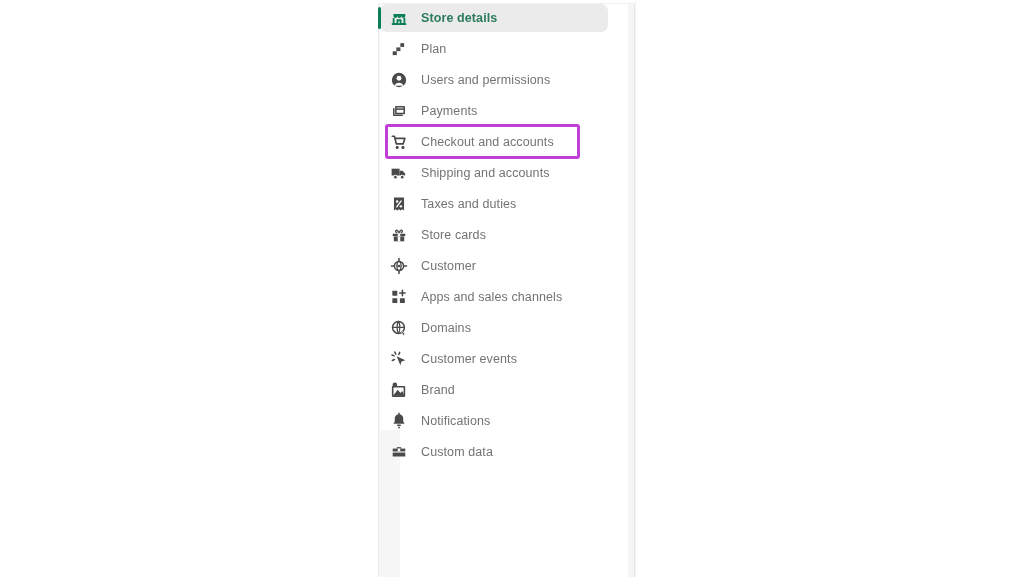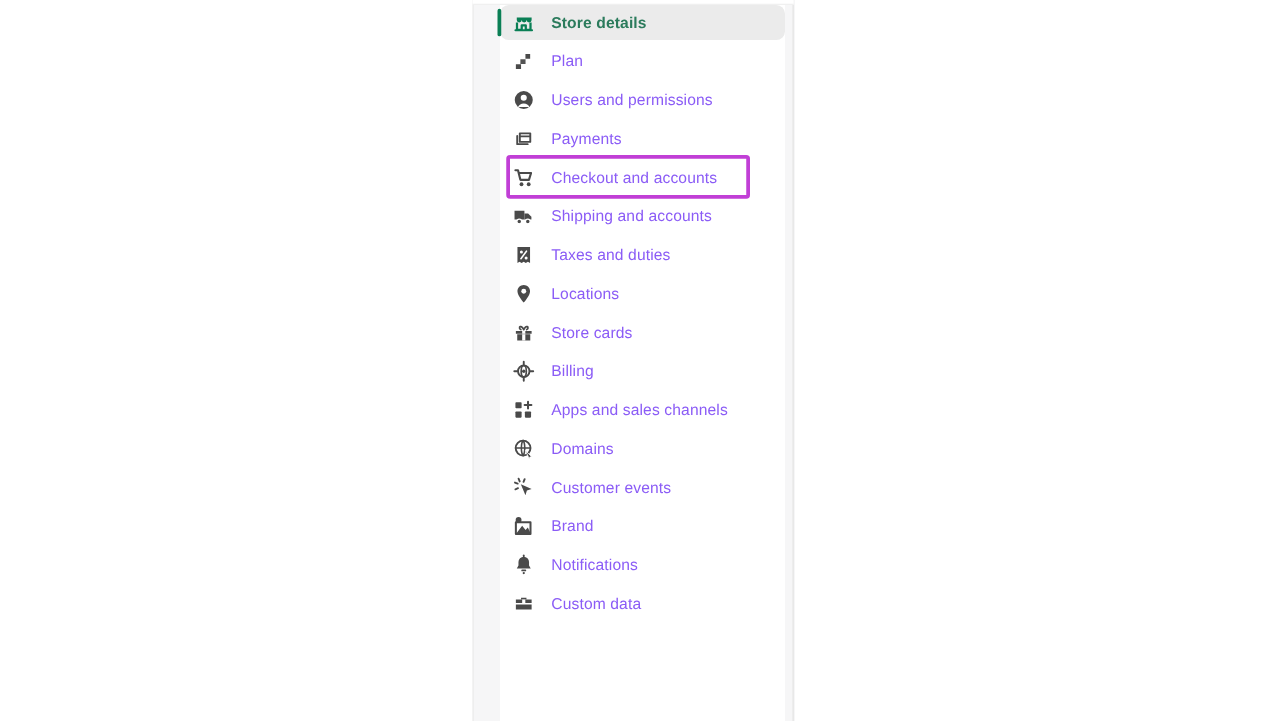--- a/index.html
+++ b/index.html
@@ -42,21 +42,21 @@
     position: absolute;
     left: 378px; top: 0;
     width: 257px; height: 4px;
     background: #ffffff;
     border-bottom: 1px solid #f0f0f0;
   }
 
   
   .nav-panel {
     position: absolute;
-    left: 400px;
+    left: 380px;
     top: 4px;
     width: 228px;
     height: 426px;
     background: #ffffff;
   }
 
   .nav-list { list-style: none; }
 
   .nav-item {
     position: relative;
@@ -76,21 +76,21 @@
     display: flex;
     align-items: center;
     justify-content: center;
     margin-right: 13px;
   }
   .nav-item .icon svg { display: block; }
 
   .nav-item .label {
     font-size: 12.5px;
     line-height: 1;
-    color: #8b5cf6;
+    color: #737373;
     letter-spacing: 0.1px;
     white-space: nowrap;
   }
 
   
   .nav-item.selected {
     background: #ebebeb;
   }
   .nav-item.selected .label { color: #2b7b5c; font-weight: 600; }
   .nav-item.selected .accent-bar {
@@ -198,48 +198,39 @@
               <path d="M12.4 6.6 7.5 13.3" stroke="#fff" stroke-width="1.4" stroke-linecap="round"></path>
               <circle cx="7.9" cy="7.3" r="1.35" fill="#fff"></circle>
               <circle cx="12.1" cy="12.6" r="1.35" fill="#fff"></circle>
             </svg>
           </span>
           <span class="label">Taxes and duties</span>
         </li>
         <li class="nav-item">
           <span class="icon">
             <svg width="18" height="18" viewBox="0 0 20 20" fill="none">
-              <path d="M10 2.2c-3.1 0-5.6 2.5-5.6 5.6 0 4.1 5.6 10 5.6 10s5.6-5.9 5.6-10c0-3.1-2.5-5.6-5.6-5.6z" fill="#4a4a4a"></path>
-              <circle cx="10" cy="7.8" r="2.2" fill="#fff"></circle>
-            </svg>
-          </span>
-          <span class="label">Locations</span>
-        </li>
-        <li class="nav-item">
-          <span class="icon">
-            <svg width="18" height="18" viewBox="0 0 20 20" fill="none">
               <path d="M3 8.6h14v2.6H3z" fill="#4a4a4a"></path>
               <path d="M4.2 11.6h11.6v5.4H4.2z" fill="#4a4a4a"></path>
               <path d="M8.6 11.6h2.8v5.4H8.6z" fill="#fff"></path>
               <path d="M8.6 8.6h2.8v2.6H8.6z" fill="#fff"></path>
               <path d="M10 7.4c-.9-2-2-3-3.1-2.6-1 .4-.9 2 .5 2.6m2.6 0c.9-2 2-3 3.1-2.6 1 .4.9 2-.5 2.6" stroke="#4a4a4a" stroke-width="1.5" fill="none" stroke-linecap="round"></path>
             </svg>
           </span>
           <span class="label">Store cards</span>
         </li>
         <li class="nav-item">
           <span class="icon">
             <svg width="18" height="18" viewBox="0 0 20 20" fill="none">
               <circle cx="10" cy="10" r="5.1" stroke="#4a4a4a" stroke-width="1.7" fill="none"></circle>
               <ellipse cx="10" cy="10" rx="2.3" ry="5.1" stroke="#4a4a4a" stroke-width="1.5" fill="none"></ellipse>
               <path d="M10 1.6v2.6M10 15.8v2.6M1.6 10h2.6M15.8 10h2.6" stroke="#4a4a4a" stroke-width="1.7" stroke-linecap="round"></path>
               <circle cx="10" cy="10" r="1.5" fill="#4a4a4a"></circle>
             </svg>
           </span>
-          <span class="label">Billing</span>
+          <span class="label">Customer</span>
         </li>
         <li class="nav-item">
           <span class="icon">
             <svg width="18" height="18" viewBox="0 0 20 20" fill="none">
               <rect x="2.6" y="3" width="5.5" height="5.5" rx="0.7" fill="#4a4a4a"></rect>
               <rect x="2.6" y="11.3" width="5.5" height="5.5" rx="0.7" fill="#4a4a4a"></rect>
               <rect x="11" y="11.3" width="5.5" height="5.5" rx="0.7" fill="#4a4a4a"></rect>
               <path d="M13.8 2.6v6M10.8 5.6h6" stroke="#4a4a4a" stroke-width="1.8" stroke-linecap="round"></path>
             </svg>
           </span>

